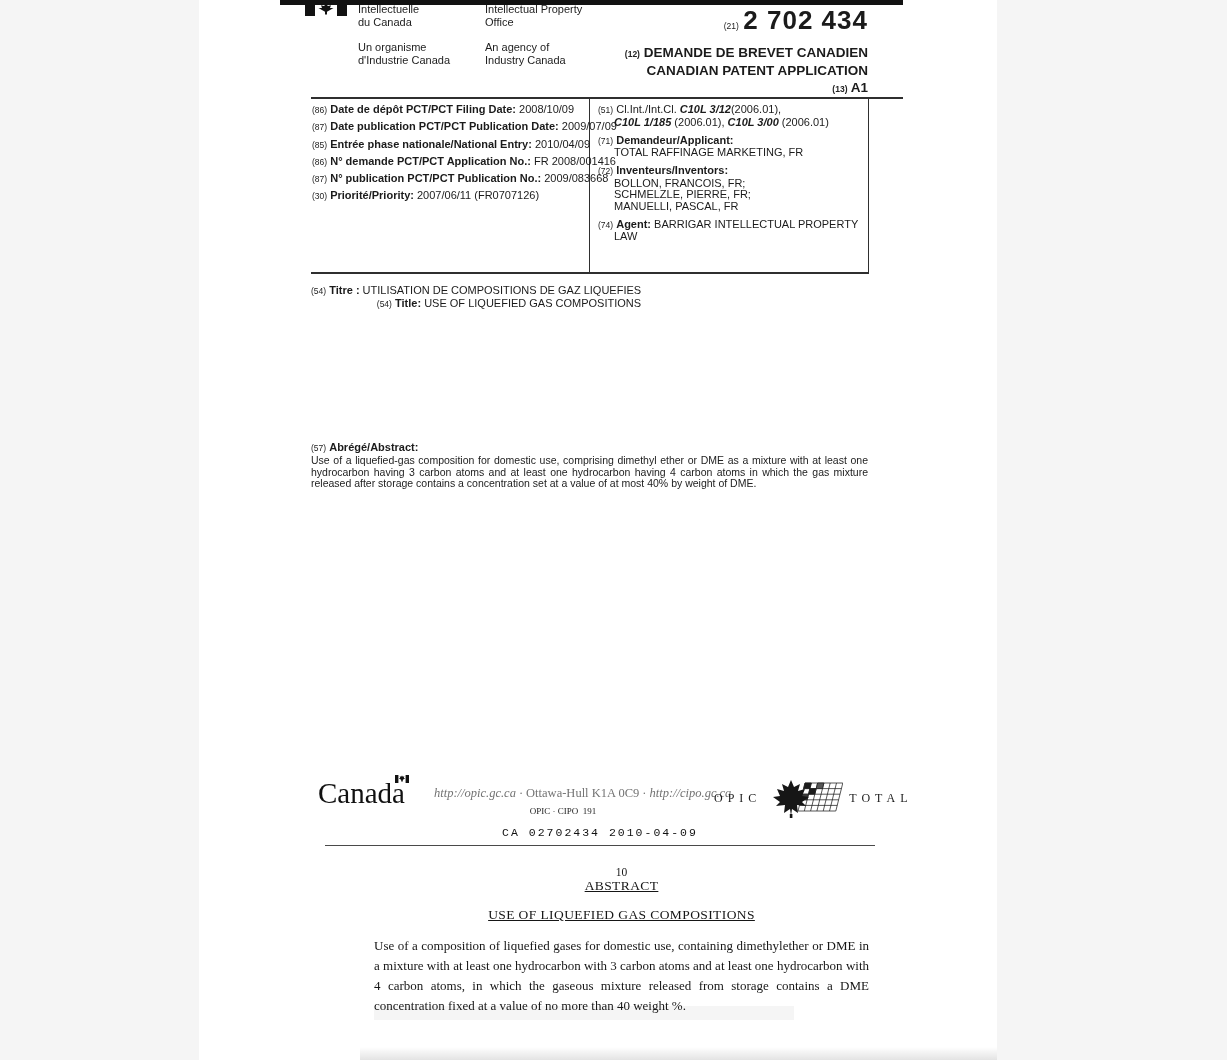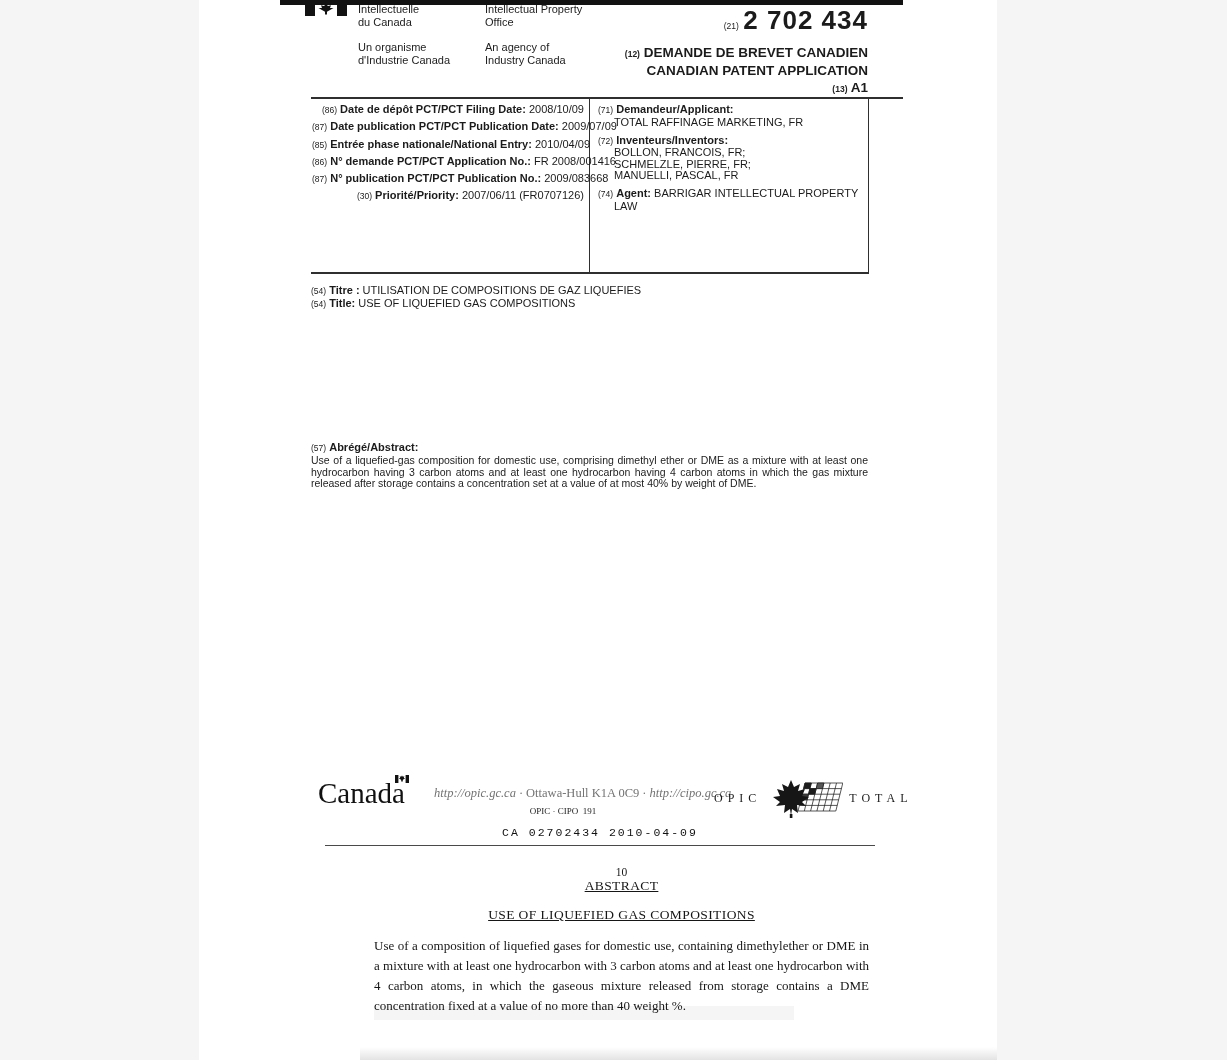--- a/index.html
+++ b/index.html
@@ -22,30 +22,30 @@
   .patnum{font-size:26px;font-weight:700;letter-spacing:1px;}
   .doctype{font-size:13.5px;font-weight:700;line-height:15.5px;}
   .kind{font-size:13.5px;font-weight:700;margin-top:2px;}
   
   .tline,.bline{position:absolute;height:1.5px;background:#2f2f2f;}
   .tline{left:112px;top:97px;width:592px;}
   .bline{left:112px;top:272px;width:558px;}
   .vdiv,.vright{position:absolute;top:97px;width:1.4px;height:176px;background:#2f2f2f;}
   .vdiv{left:390px;}
   .vright{left:669px;}
-  .bleft{position:absolute;left:113px;top:104px;width:272px;text-align:right;}
+  .bleft{position:absolute;left:113px;top:104px;width:272px;}
   .brow{font-size:11px;line-height:11.5px;margin-bottom:4.8px;white-space:nowrap;}
   .brow .lbl{font-weight:700;}
   .bright{position:absolute;left:399px;top:104px;width:268px;}
   .bentry{font-size:11px;line-height:11.5px;margin-bottom:6.5px;padding-left:16px;text-indent:-16px;}
   .bentry .lbl{font-weight:700;}
   .bentry .sub{display:block;text-indent:0;}
   .cls{font-weight:700;font-style:italic;}
   
-  .titles{position:absolute;left:112px;top:285px;font-size:11px;line-height:11.5px;}
+  .titles{position:absolute;left:112px;top:285px;font-size:11px;line-height:11.5px;text-align:right;}
   .titles .lbl{font-weight:700;}
   .abstract{position:absolute;left:112px;top:442px;width:557px;}
   .abstract .hd{font-size:11px;line-height:11.5px;margin-bottom:0.5px;}
   .abstract .hd .lbl{font-weight:700;}
   .abstract .body{font-size:10.5px;line-height:11.6px;text-align:justify;color:#222;}
   
   .wordmark{position:absolute;left:119px;top:777px;font-family:"Liberation Serif","DejaVu Serif",serif;
     font-size:29px;color:#111;display:inline-block;}
   .wm-wrap{position:relative;display:inline-block;}
   .wm-flag{position:absolute;top:-2px;right:-4px;width:14px;height:9px;}
@@ -155,20 +155,26 @@
         <span class="val">2009/083668</span>
       </div>
       <div class="brow">
         <span class="code">(30)</span>
         <span class="lbl">Priorité/Priority:</span>
         <span class="val">2007/06/11 (FR0707126)</span>
       </div>
     </div>
 
     <div class="bright">
+      <div class="bentry">
+        <span class="code">(51)</span>
+        <span>Cl.Int./Int.Cl.</span>
+        <span class="cls">C10L 3/12</span><span>(2006.01),</span>
+        <span class="sub"><span class="cls">C10L 1/185</span> <span>(2006.01),</span> <span class="cls">C10L 3/00</span> <span>(2006.01)</span></span>
+      </div>
       <div class="bentry">
         <span class="code">(71)</span>
         <span class="lbl">Demandeur/Applicant:</span>
         <span class="sub">TOTAL RAFFINAGE MARKETING, FR</span>
       </div>
       <div class="bentry">
         <span class="code">(72)</span>
         <span class="lbl">Inventeurs/Inventors:</span>
         <span class="sub">BOLLON, FRANCOIS, FR;</span>
         <span class="sub">SCHMELZLE, PIERRE, FR;</span>

